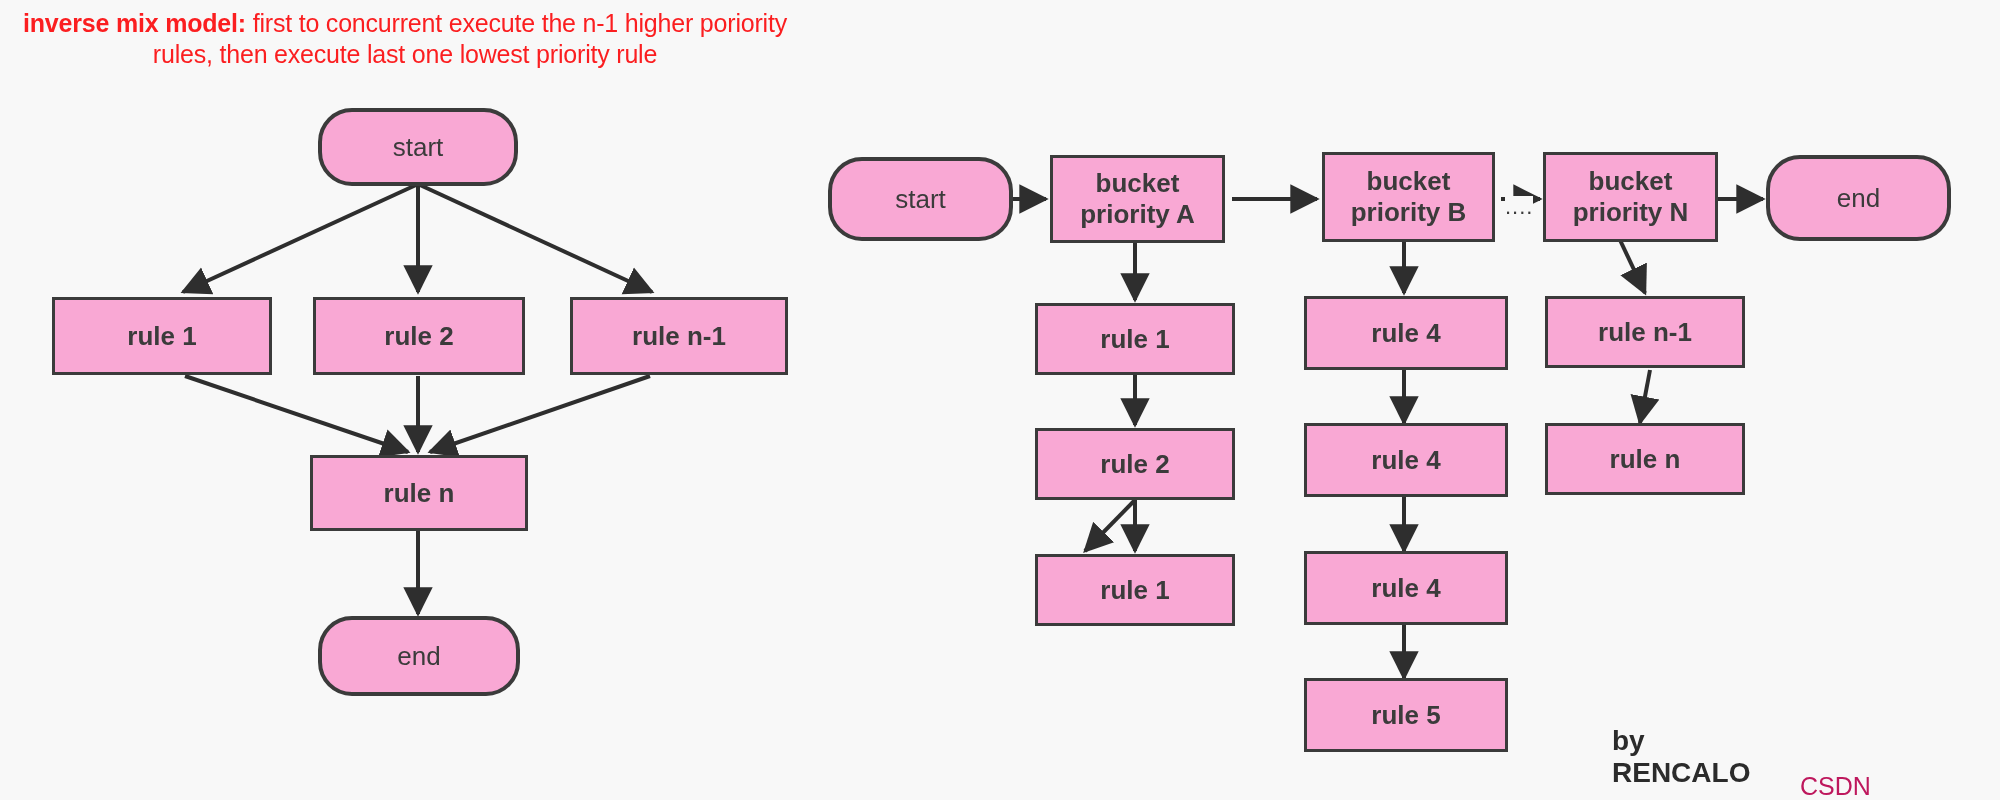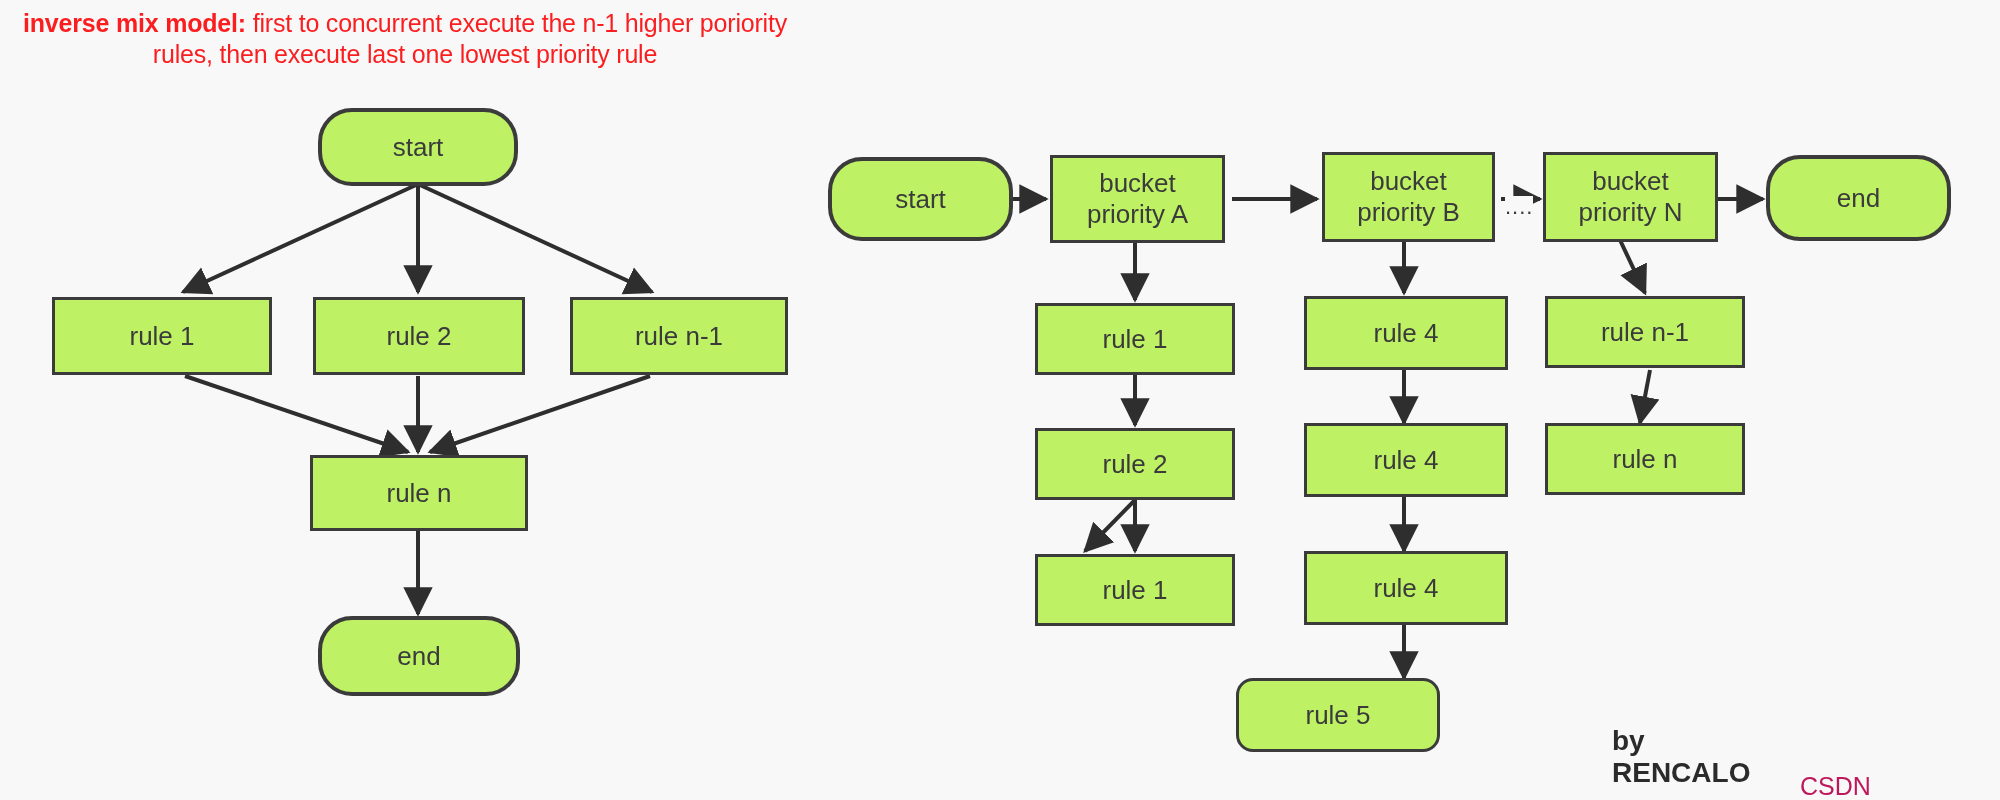--- a/index.html
+++ b/index.html
@@ -39,38 +39,39 @@
   }
   #caption-right {
     left: 960px;
     top: 28px;
     width: 840px;
     font-size: 24px;
   }
   .node {
     position: absolute;
     box-sizing: border-box;
-    background: #bef264;
+    background: #f9a8d4;
     border: 3px solid #3b3b3b;
     display: flex;
     align-items: center;
     justify-content: center;
     text-align: center;
     color: #3b3b3b;
     font-family: "Liberation Sans", sans-serif;
     font-size: 26px;
     line-height: 1.18;
     white-space: pre-line;
   }
   .node.term {
     border-radius: 34px;
     border-width: 4px;
   }
   .node.proc {
     border-radius: 0;
+    font-weight: bold;
   }
   .sig {
     position: absolute;
     color: #2b2b2b;
     font-family: "Liberation Sans", sans-serif;
     font-weight: bold;
     font-size: 28px;
   }
   .watermark {
     position: absolute;
@@ -174,21 +175,21 @@
 
   <div class="node term" style="left:1766px; top:155px; width:185px; height:86px;">end</div>
 
   <div class="node proc" style="left:1035px; top:303px; width:200px; height:72px;">rule 1</div>
   <div class="node proc" style="left:1035px; top:428px; width:200px; height:72px;">rule 2</div>
   <div class="node proc" style="left:1035px; top:554px; width:200px; height:72px;">rule 1</div>
 
   <div class="node proc" style="left:1304px; top:296px; width:204px; height:74px;">rule 4</div>
   <div class="node proc" style="left:1304px; top:423px; width:204px; height:74px;">rule 4</div>
   <div class="node proc" style="left:1304px; top:551px; width:204px; height:74px;">rule 4</div>
-  <div class="node proc" style="left:1236px; top:678px; width:204px; height:74px;border-radius:17px;">rule 5</div>
+  <div class="node proc" style="left:1304px; top:678px; width:204px; height:74px;">rule 5</div>
 
   <div class="node proc" style="left:1545px; top:296px; width:200px; height:72px;">rule n-1</div>
   <div class="node proc" style="left:1545px; top:423px; width:200px; height:72px;">rule n</div>
 
   <div class="sig" style="left:1612px; top:725px;">by RENCALO</div>
 
   <div class="watermark" style="left:1800px; top:772px;">CSDN @coreyhsu2020</div>
 
 </div>
 

